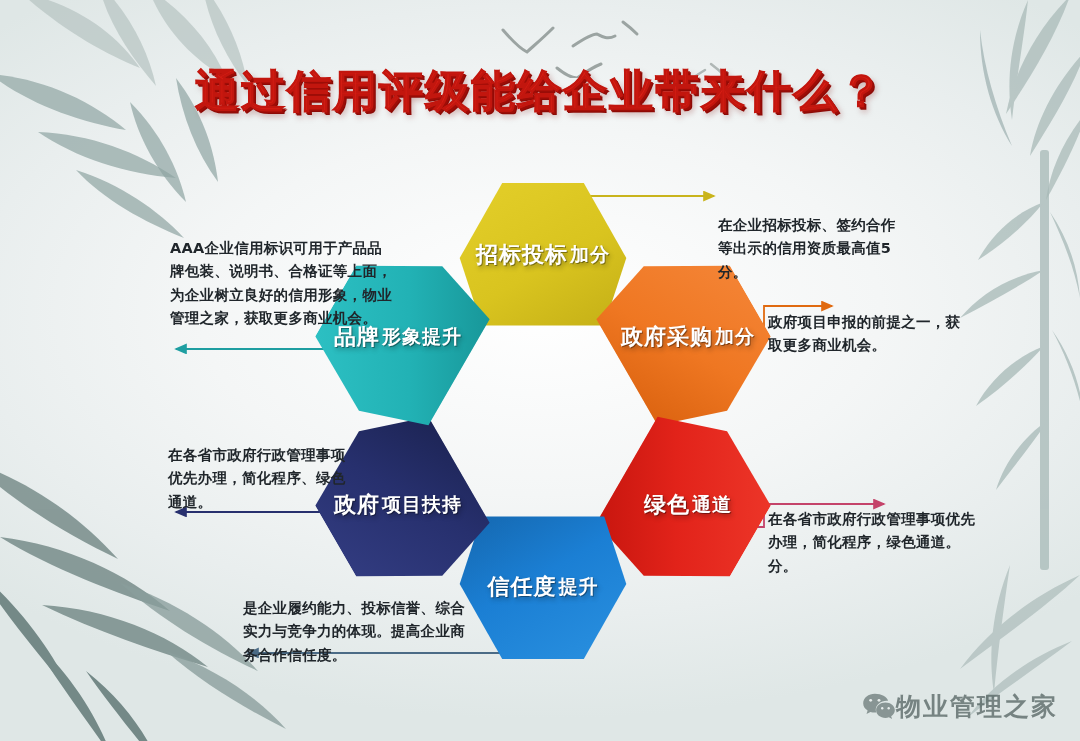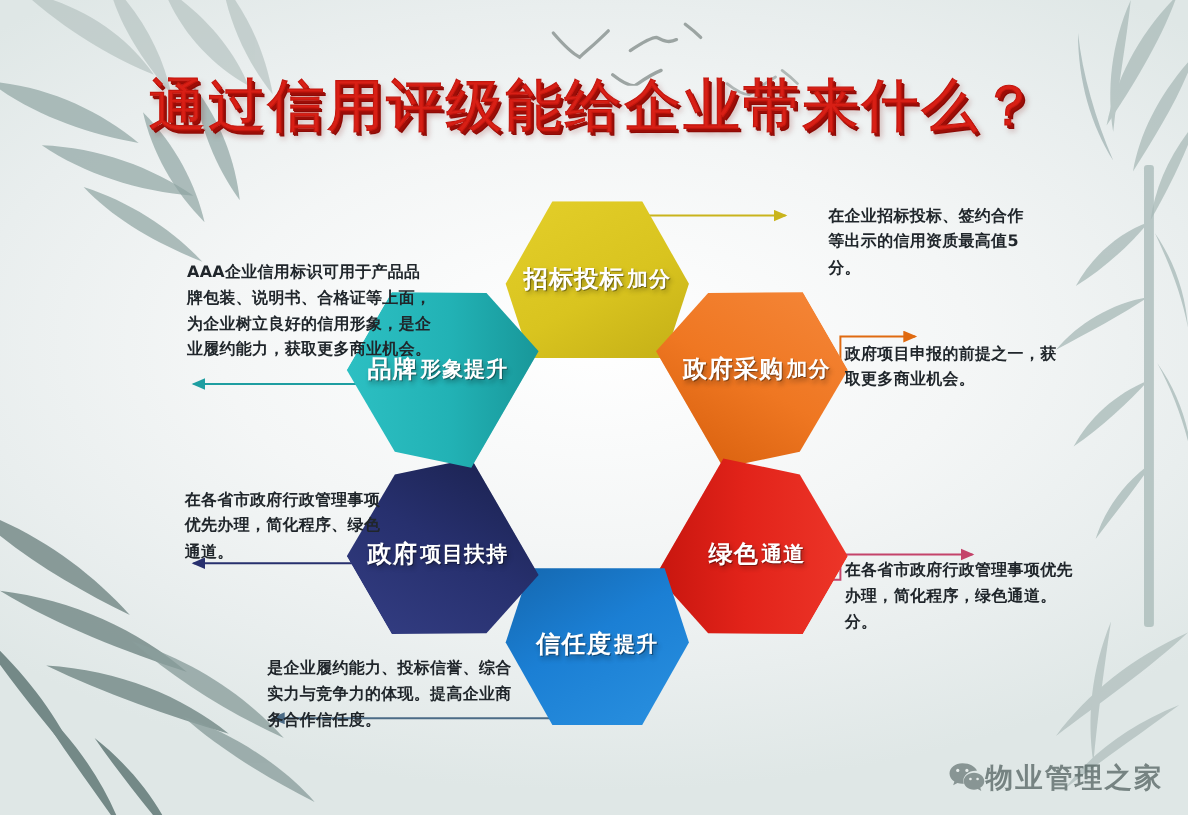--- a/index.html
+++ b/index.html
@@ -17,21 +17,21 @@
   .bg-layer{position:absolute;inset:0;pointer-events:none;}
   .bg-layer svg{position:absolute;}
   
   .title-wrap{
     position:absolute;left:0;top:62px;width:1080px;text-align:center;
     z-index:6;
   }
   .title{
     display:inline-block;
     font-family:"DejaVu Sans","Liberation Sans",sans-serif;
-    font-weight:normal;font-size:52px;letter-spacing:2px;
+    font-weight:bold;font-size:44px;letter-spacing:2px;
     color:#d81f15;
     text-shadow:
       2px 2px 0 #9d0d07, 3px 3px 0 #8c0a06,
       4px 5px 6px rgba(120,10,5,.35),
       0 0 2px rgba(255,255,255,.5);
     -webkit-text-stroke:1px #c2160e;
     white-space:nowrap;
   }
   
   .wheel{position:absolute;left:283px;top:180px;width:520px;height:470px;z-index:4;}
@@ -63,21 +63,21 @@
   #seg-botleft  .cap{transform:rotate(-240deg);}
   #seg-topleft  .cap{transform:rotate(-300deg);}
   
   .note{
     position:absolute;z-index:5;
     font-family:"DejaVu Sans","Liberation Sans",sans-serif;
     font-weight:bold;font-size:14.5px;line-height:1.62;
     color:#20262b;letter-spacing:.3px;
   }
   #note-brand     {left:170px;top:237px;width:222px;}
-  #note-bid       {left:718px;top:186px;width:185px;margin-left:35px;}
+  #note-bid       {left:718px;top:214px;width:185px;}
   #note-gov       {left:768px;top:311px;width:200px;}
   #note-green     {left:768px;top:508px;width:214px;}
   #note-support   {left:168px;top:444px;width:190px;}
   #note-trust     {left:243px;top:597px;width:235px;}
   
   .lines{position:absolute;inset:0;z-index:3;pointer-events:none;}
   
   .footer{
     position:absolute;right:22px;bottom:18px;z-index:7;
     display:flex;align-items:center;
@@ -274,21 +274,21 @@
 
     <div class="seg" id="seg-topleft">
       <div class="shape" style="background:linear-gradient(150deg,#2fc3c6 0%,#22b2b5 55%,#169294 100%);"></div>
       <div class="cap">
         <span class="l1">品牌</span>
         <span class="l2">形象提升</span>
       </div>
     </div>
   </div>
 
-  <div class="note" id="note-brand">AAA企业信用标识可用于产品品牌包装、说明书、合格证等上面，为企业树立良好的信用形象，是企业履约能力，获取更多商业机会。</div>
+  <div class="note" id="note-brand">AAA企业信用标识可用于产品品牌包装、说明书、合格证等上面，为企业树立良好的信用形象，物业管理之家，获取更多商业机会。</div>
   <div class="note" id="note-bid">在企业招标投标、签约合作等出示的信用资质最高值5分。</div>
   <div class="note" id="note-gov">政府项目申报的前提之一，获取更多商业机会。</div>
   <div class="note" id="note-green">在各省市政府行政管理事项优先办理，简化程序，绿色通道。分。</div>
   <div class="note" id="note-support">在各省市政府行政管理事项优先办理，简化程序、绿色通道。</div>
   <div class="note" id="note-trust">是企业履约能力、投标信誉、综合实力与竞争力的体现。提高企业商务合作信任度。</div>
 
   <div class="footer">
     <svg class="wechat" viewBox="0 0 40 34">
       <g fill="#546462">
         <path d="M15.2 1.5C7.6 1.5 1.4 6.4 1.4 12.5c0 3.5 2 6.6 5.2 8.6l-1.3 4 4.6-2.3c1.6.4 3.3.7 5.3.7.5 0 1 0 1.5-.1-.3-1-.5-2-.5-3.1 0-6 5.8-10.8 13-10.8.5 0 1 0 1.5.1C29.4 5.3 23 1.5 15.2 1.5z"></path>

